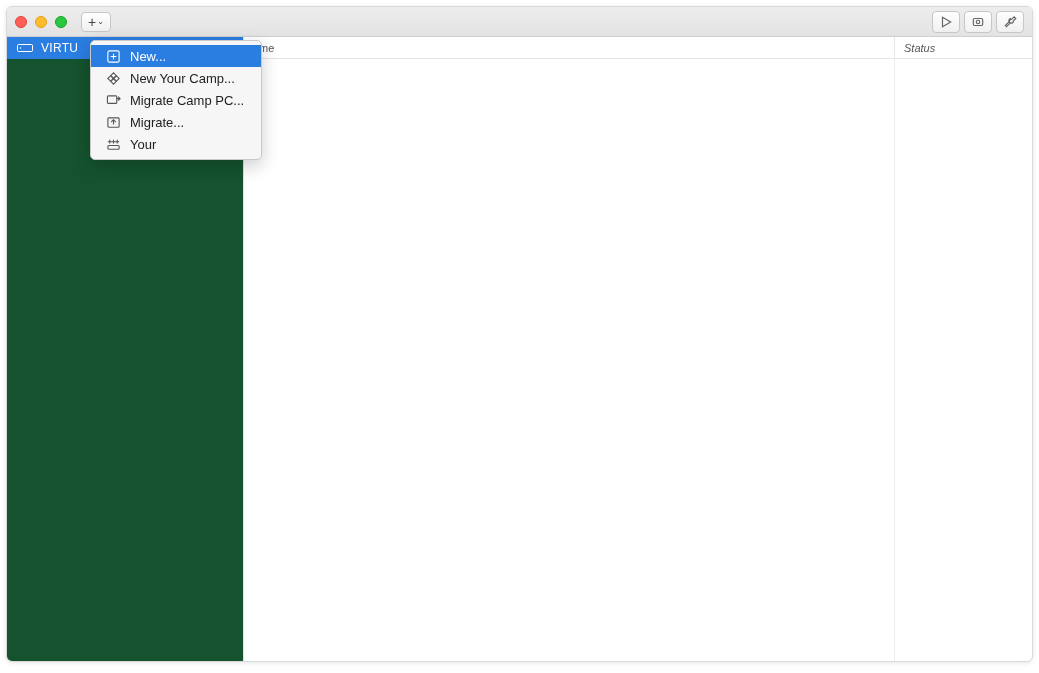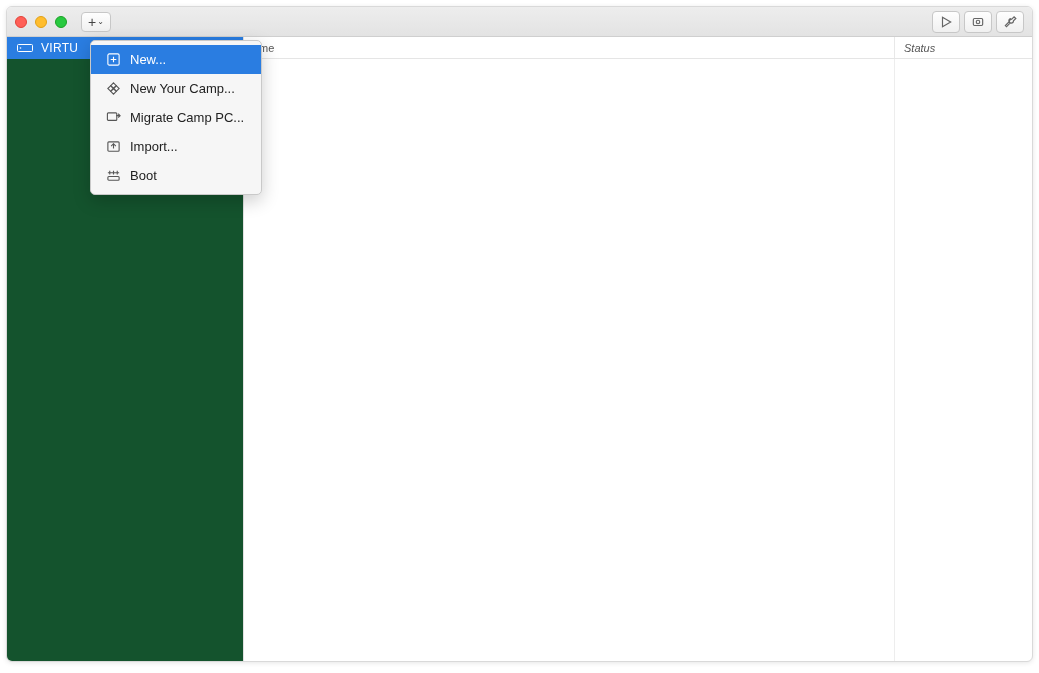--- a/index.html
+++ b/index.html
@@ -158,21 +158,21 @@
       top: 33px;
       width: 172px;
       background: #f6f6f6;
       border: 1px solid #c9c9c9;
       border-radius: 5px;
       box-shadow: 0 6px 18px rgba(0,0,0,0.2);
       padding: 4px 0;
       z-index: 100;
     }
     .dropdown-item {
-      height: 29px;
+      height: 22px;
       display: flex;
       align-items: center;
       padding: 0 14px;
       gap: 9px;
       font-size: 13px;
       color: #222;
       cursor: pointer;
     }
     .dropdown-item.selected {
       background: #2a7de1;
@@ -289,28 +289,28 @@
       <span>Migrate Camp PC...</span>
     </div>
     <div class="dropdown-item">
       <span class="item-icon">
         <svg viewBox="0 0 16 16" stroke-width="1.2">
             <rect x="2" y="3" width="12" height="10" rx="1"></rect>
             <path d="M8 5 L8 10"></path>
             <path d="M5.5 7.5 L8 5 L10.5 7.5"></path>
           </svg>
       </span>
-      <span>Import...</span>
+      <span>Migrate...</span>
     </div>
     <div class="dropdown-item">
       <span class="item-icon">
         <svg viewBox="0 0 16 16" stroke-width="1.2">
             <rect x="2" y="9" width="12" height="4" rx="1"></rect>
             <line x1="2" y1="5" x2="14" y2="5"></line>
             <line x1="4" y1="3" x2="4" y2="7"></line>
             <line x1="8" y1="3" x2="8" y2="7"></line>
             <line x1="12" y1="3" x2="12" y2="7"></line>
           </svg>
       </span>
-      <span>Boot</span>
+      <span>Your</span>
     </div>
   </div>
 </div>
 
 </body></html>

